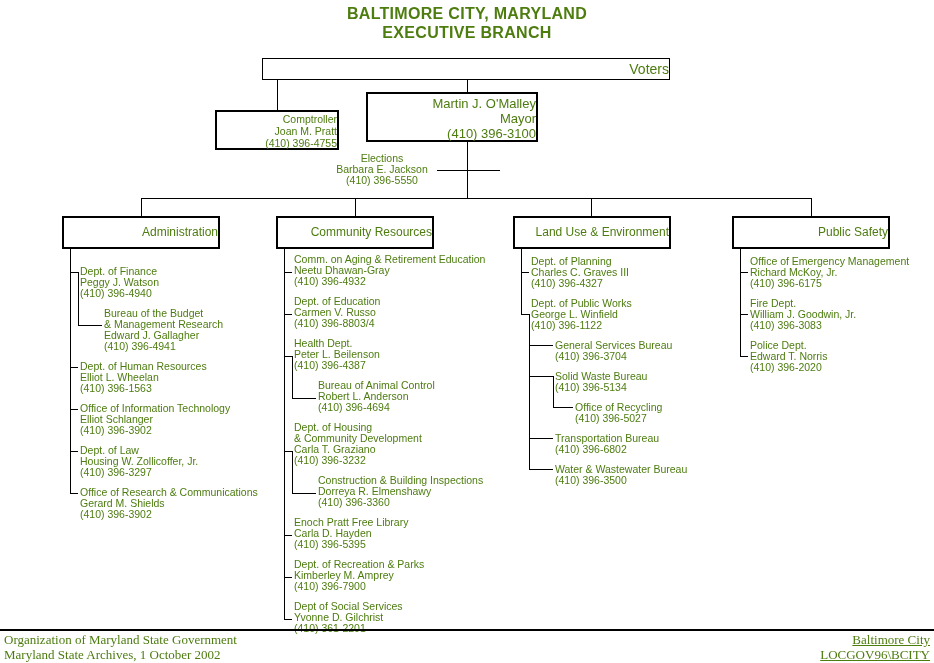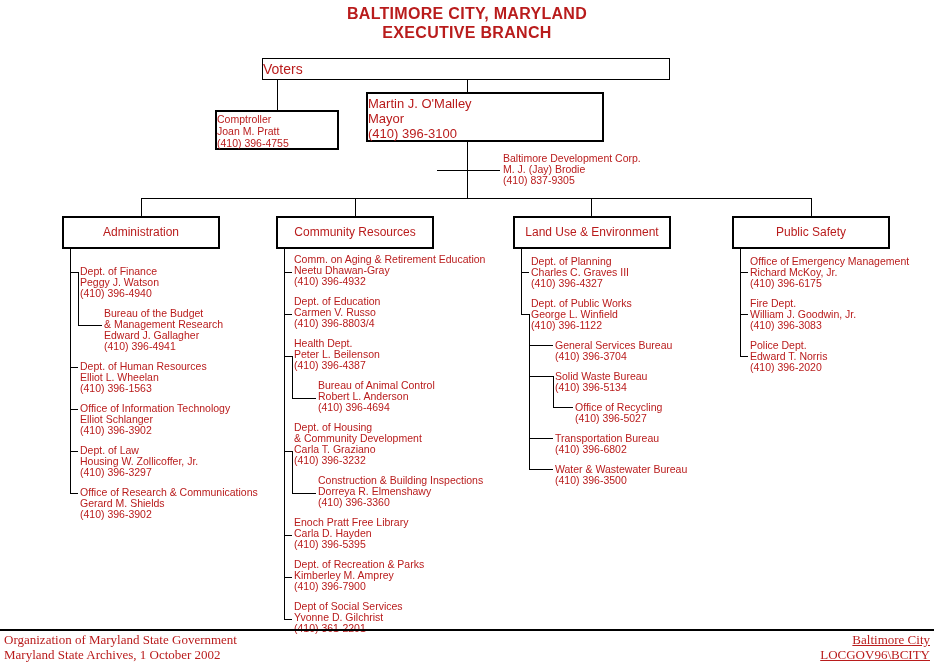--- a/index.html
+++ b/index.html
@@ -1,31 +1,31 @@
 <!DOCTYPE html>
 <html><head>
 <meta charset="utf-8">
 <style>
   html,body{margin:0;padding:0;background:#fff;}
-  .page{position:relative;width:934px;height:663px;background:#fff;color:#b91c1c;
+  .page{position:relative;width:934px;height:663px;background:#fff;color:#4d7c0f;
         font-family:"Liberation Sans", sans-serif;overflow:hidden;}
   .title{position:absolute;left:0;top:4px;width:934px;text-align:center;
          font-size:16px;font-weight:bold;line-height:19px;letter-spacing:.3px;}
-  .box{position:absolute;background:#fff;border:2px solid #000;box-sizing:border-box;text-align:left;}
+  .box{position:absolute;background:#fff;border:2px solid #000;box-sizing:border-box;text-align:right;}
   .voters-box{left:262px;top:58px;width:408px;height:22px;border-width:1px;
               font-size:14px;line-height:20px;}
-  .mayor-box{left:366px;top:92px;width:238px;height:50px;font-size:13px;line-height:15px;padding-top:2px;}
+  .mayor-box{left:366px;top:92px;width:172px;height:50px;font-size:13px;line-height:15px;padding-top:2px;}
   .comptroller-box{left:215px;top:110px;width:124px;height:40px;font-size:10.5px;line-height:12px;padding-top:1px;}
   .sideblock{position:absolute;top:153px;font-size:10.5px;line-height:11px;}
   .elections{left:326px;width:112px;text-align:center;}
   .devcorp{left:503px;width:170px;text-align:left;}
   .line-h,.line-v{position:absolute;background:#000;}
   .column{position:absolute;top:216px;width:158px;}
   .header-box{position:relative;width:158px;height:33px;border:2px solid #000;box-sizing:border-box;
-              background:#fff;font-size:12px;line-height:29px;text-align:center;}
+              background:#fff;font-size:12px;line-height:29px;text-align:right;}
   .col-items{position:relative;width:235px;padding:0;margin:0;}
   .item{margin-bottom:9px;}
   .item .ln{white-space:nowrap;font-size:10.5px;line-height:11px;height:11px;}
   .ind-0{padding-left:18px;}
   .ind-1{padding-left:42px;}
   .ind-2{padding-left:62px;}
   .cline{position:absolute;background:#000;}
   .footer-rule{position:absolute;left:0;top:629px;width:934px;height:2px;background:#000;}
   .footer{position:absolute;top:633px;font-family:"Liberation Serif", serif;font-size:13px;line-height:14.5px;}
   .footer-left{left:4px;text-align:left;}
@@ -50,26 +50,26 @@
     <div>Mayor</div>
     <div>(410) 396-3100</div>
   </div>
 
   <div class="box comptroller-box">
     <div>Comptroller</div>
     <div>Joan M. Pratt</div>
     <div>(410) 396-4755</div>
   </div>
 
-
-  <div class="sideblock devcorp">
-    <div>Baltimore Development Corp.</div>
-    <div>M. J. (Jay) Brodie</div>
-    <div>(410) 837-9305</div>
-  </div>
+  <div class="sideblock elections">
+    <div>Elections</div>
+    <div>Barbara E. Jackson</div>
+    <div>(410) 396-5550</div>
+  </div>
+
 
   <div class="line-v" style="left:277px;top:80px;width:1px;height:30px"></div>
   <div class="line-v" style="left:467px;top:80px;width:1px;height:12px"></div>
   <div class="line-v" style="left:467px;top:142px;width:1px;height:56px"></div>
   <div class="line-h" style="left:437px;top:170px;width:30px;height:1px"></div>
   <div class="line-h" style="left:467px;top:170px;width:33px;height:1px"></div>
   <div class="line-h" style="left:141px;top:198px;width:670px;height:1px"></div>
   <div class="line-v" style="left:141px;top:198px;width:1px;height:18px"></div>
   <div class="line-v" style="left:355px;top:198px;width:1px;height:18px"></div>
   <div class="line-v" style="left:591px;top:198px;width:1px;height:18px"></div>

